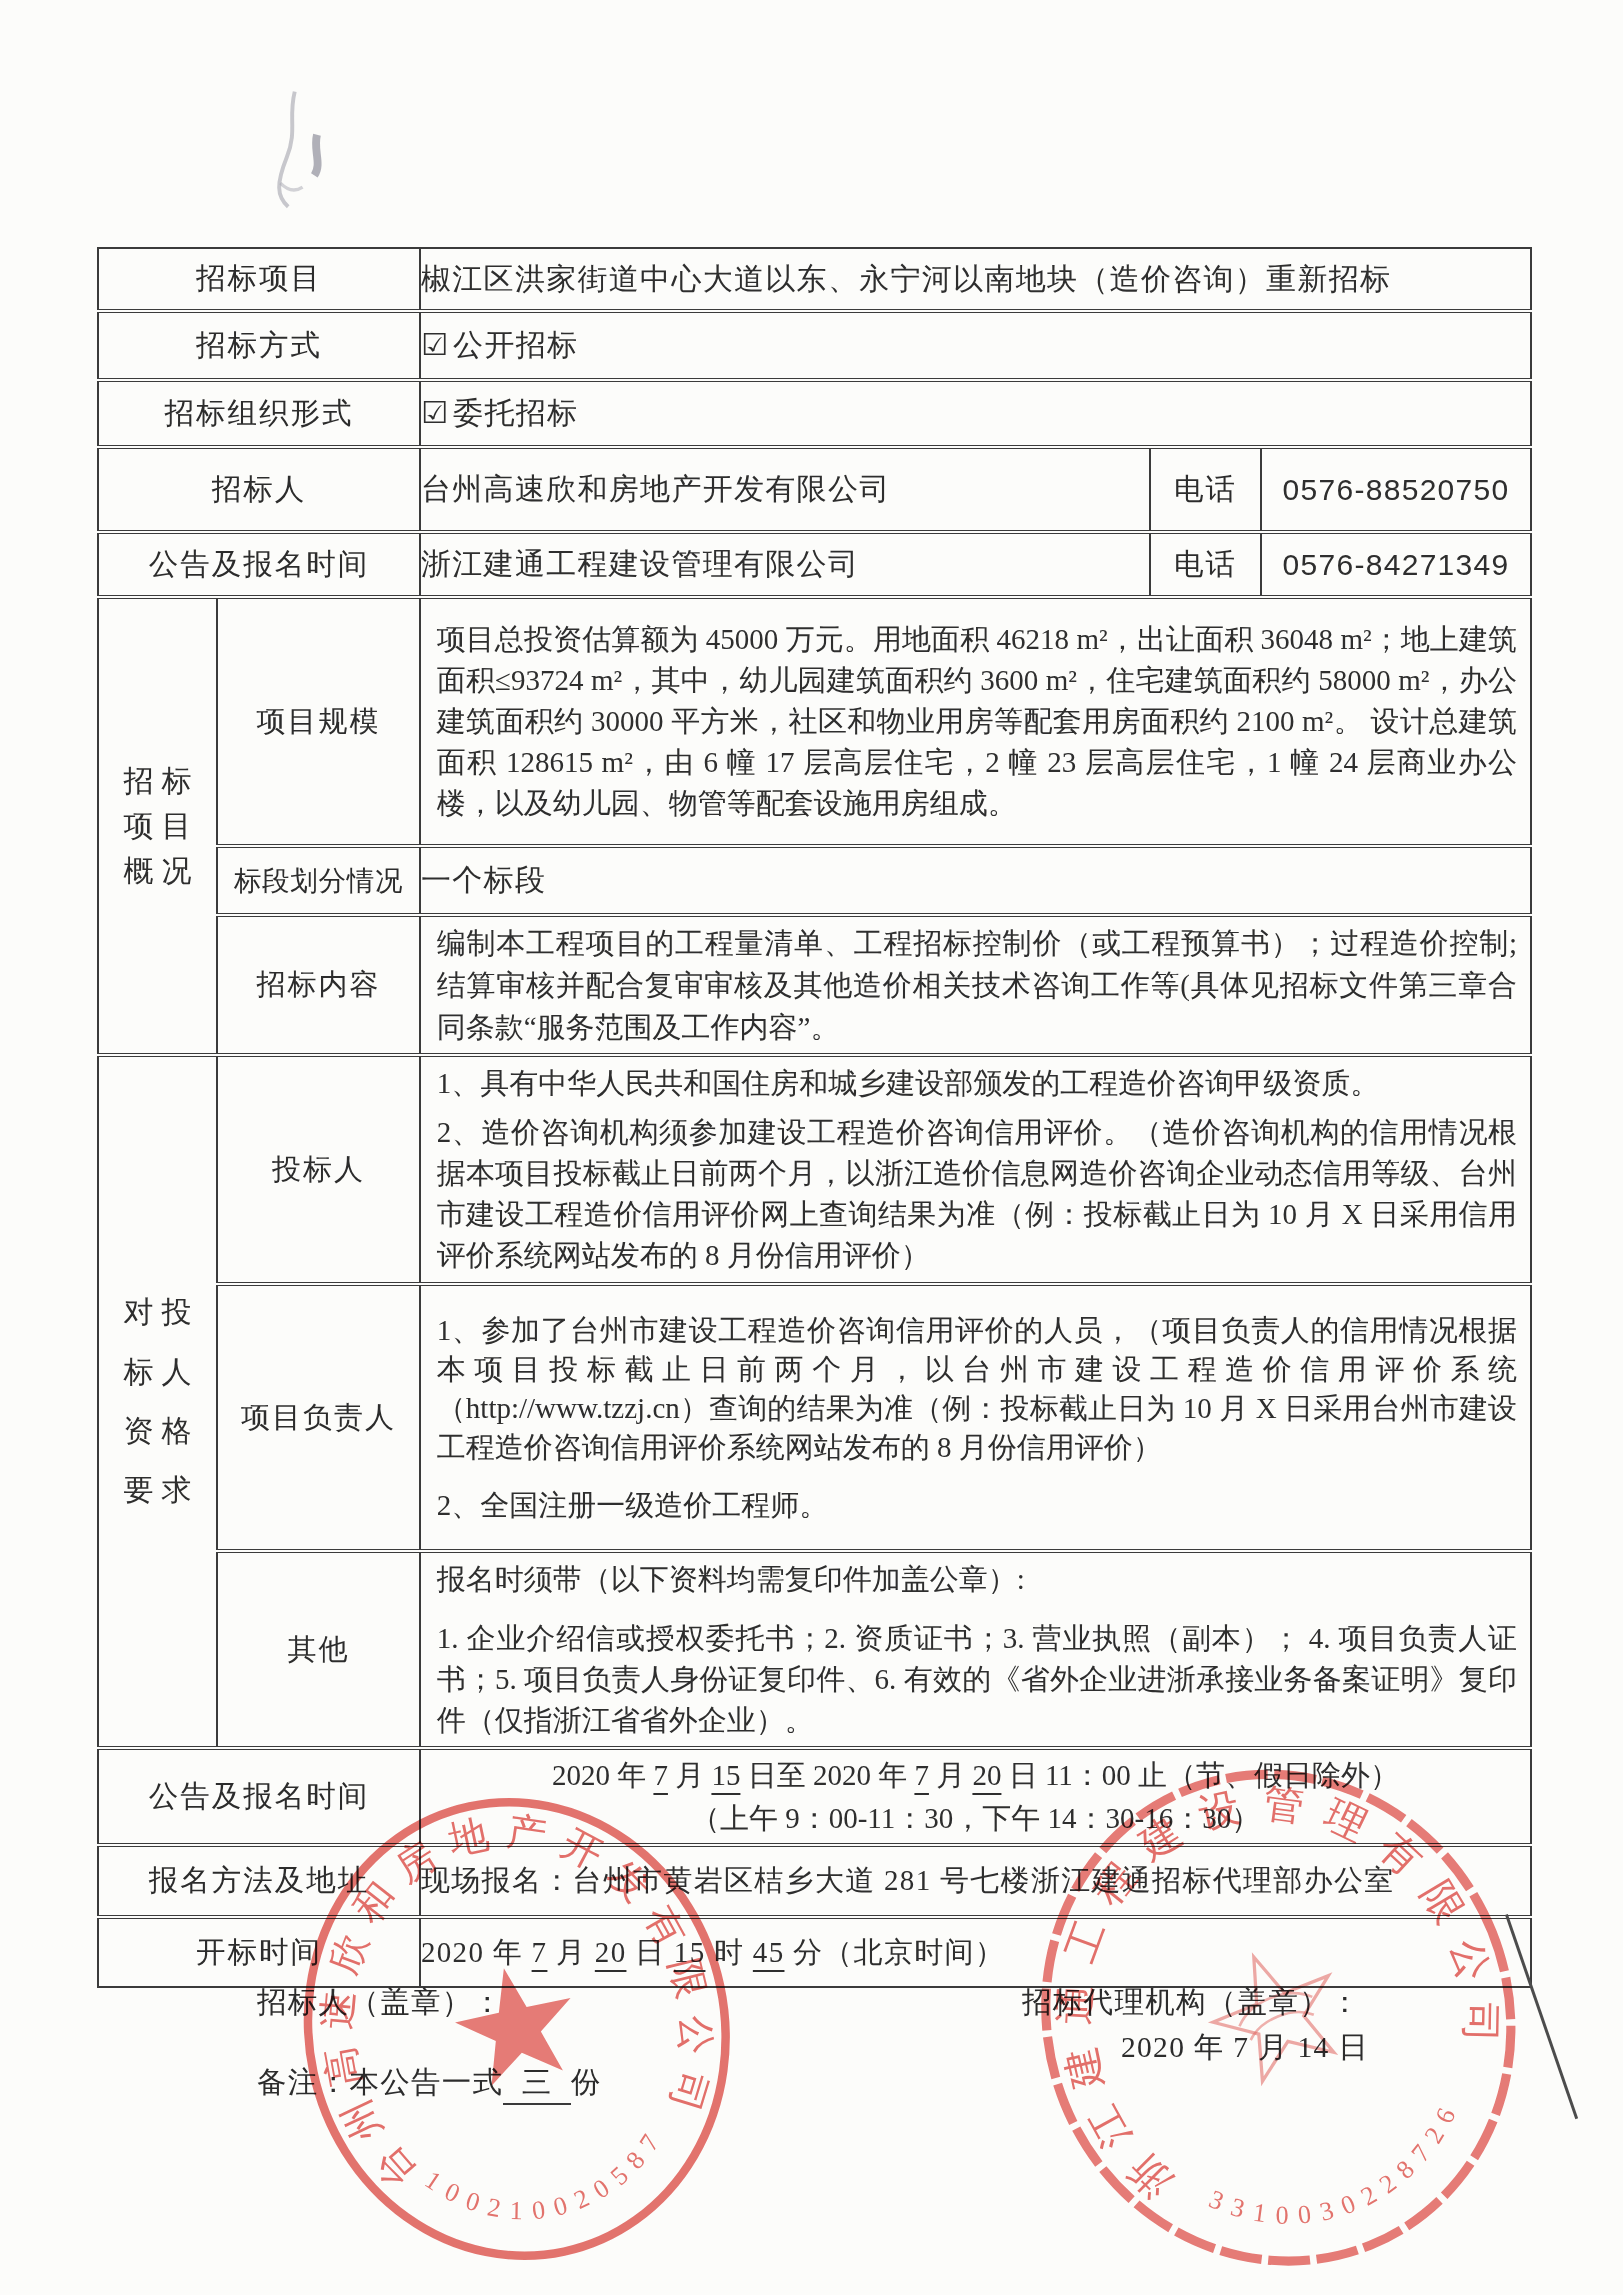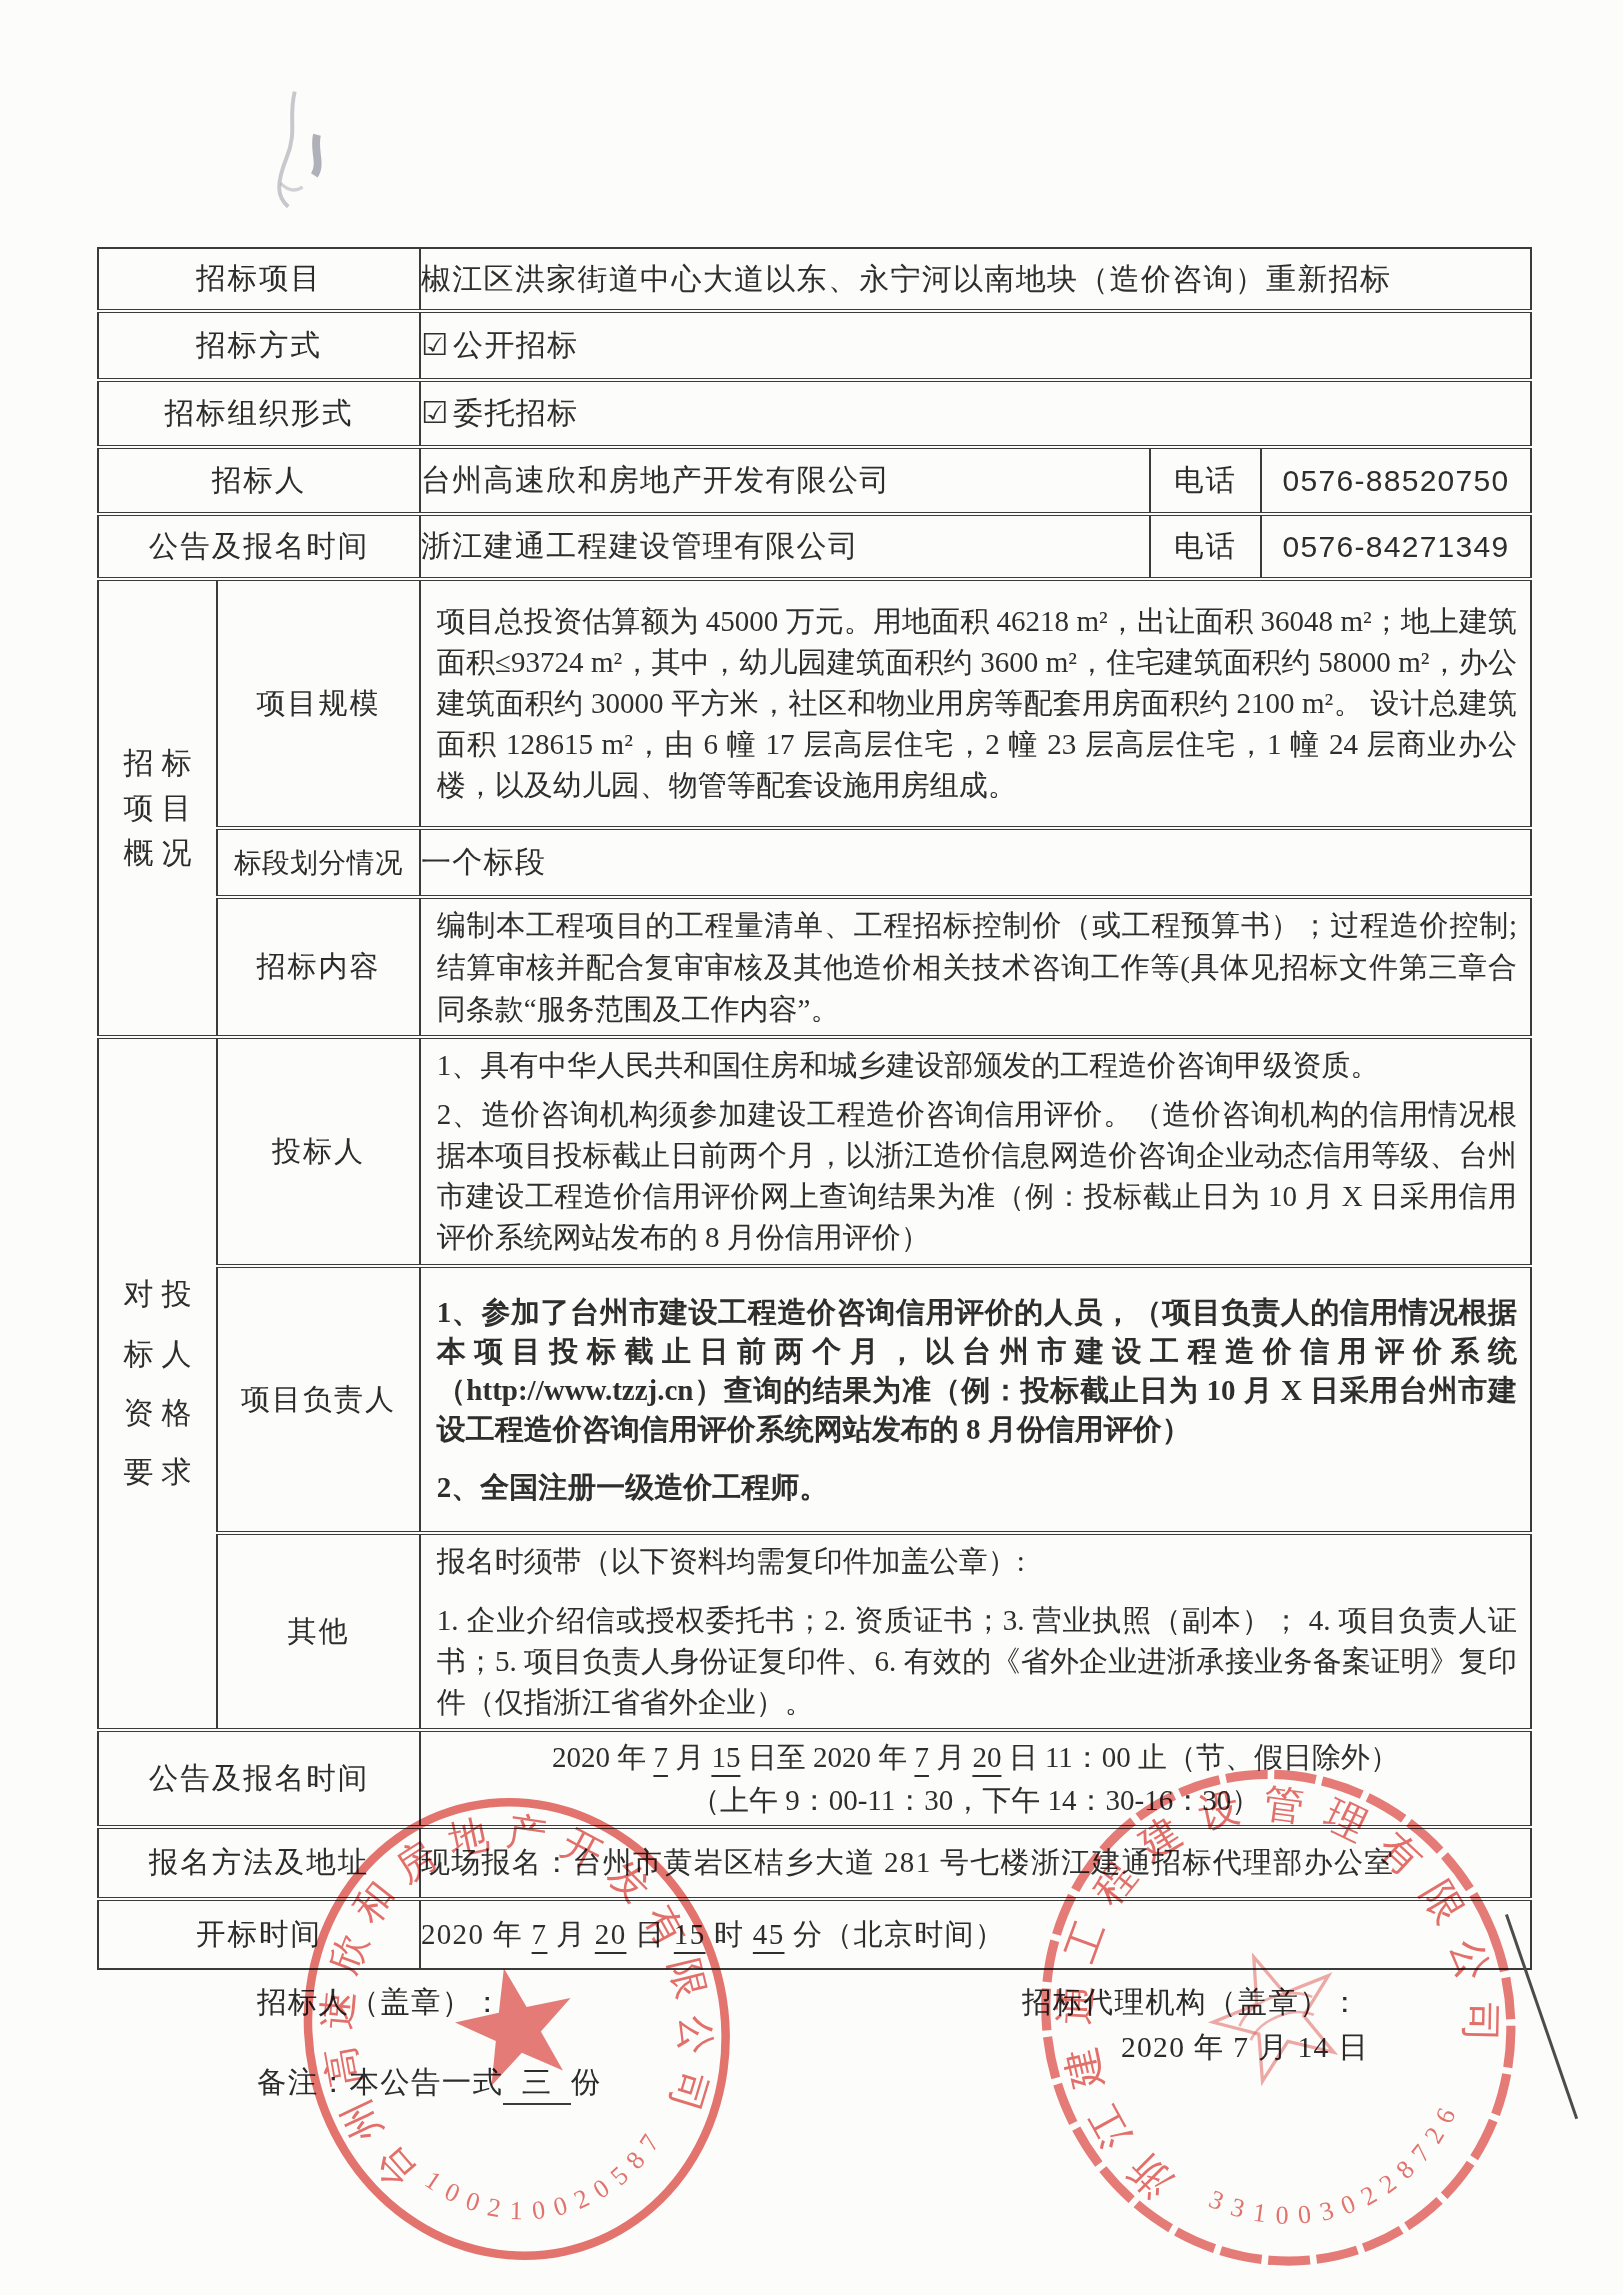--- a/index.html
+++ b/index.html
@@ -21,21 +21,21 @@
   table.main td {
     border:2px solid #3b3b3b; border-top:4.6px double #3b3b3b;
     vertical-align:middle; overflow:hidden;
   }
   table.main tr.first td { border-top:2.6px solid #3b3b3b;margin-left:11px; }
   table.main tr.last td { border-bottom:2.6px solid #3b3b3b; }
   .lab { text-align:center; font-size:29.5px; letter-spacing:2px; color:#2c2c2c; }
   .cen { text-align:left; font-size:30px; letter-spacing:1.3px; }
   .para { font-size:29px; line-height:41px; text-align:justify; padding:5.2px 13px 5.2px 15.7px; }
   .para.l64 { line-height:42px; }
-  .para.l60 { line-height:39px;font-weight:bold; }
+  .para.l60 { line-height:39px; }
   .gap12 { margin-top:7.9px; }
   .gap28 { margin-top:18.3px; }
   .vgroup { display:flex; flex-direction:column; align-items:center; justify-content:center; gap:4px; }
   .vgroup span { font-size:30px; letter-spacing:7.9px; text-indent:7.9px; }
   .chk { font-family:"DejaVu Sans",sans-serif; font-size:30px; margin-right:3.9px; }
   .u { text-decoration:underline; text-underline-offset:7.9px; text-decoration-thickness:2px; }
   .two-line { text-align:center; font-size:29px; line-height:43px; }
   .phone-num { font-family:"Liberation Sans","DejaVu Sans",sans-serif; font-size:30px;
     letter-spacing:1.3px; text-align:center; }
   .footer-text { position:absolute; font-size:29.5px; letter-spacing:1.3px; color:#2c2c2c; white-space:nowrap; }
@@ -81,21 +81,21 @@
       </td>
     </tr>
 
     <tr style="height:67px">
       <td colspan="2" class="lab">招标组织形式</td>
       <td colspan="3" class="cen">
         <span class="chk">☑</span><span>委托招标</span>
       </td>
     </tr>
 
-    <tr style="height:67px">
+    <tr style="height:85px">
       <td colspan="2" class="lab">招标人</td>
       <td class="cen">台州高速欣和房地产开发有限公司</td>
       <td class="lab">电话</td>
       <td class="phone-num">0576-88520750</td>
     </tr>
 
     <tr style="height:65px">
       <td colspan="2" class="lab">公告及报名时间</td>
       <td class="cen">浙江建通工程建设管理有限公司</td>
       <td class="lab">电话</td>

